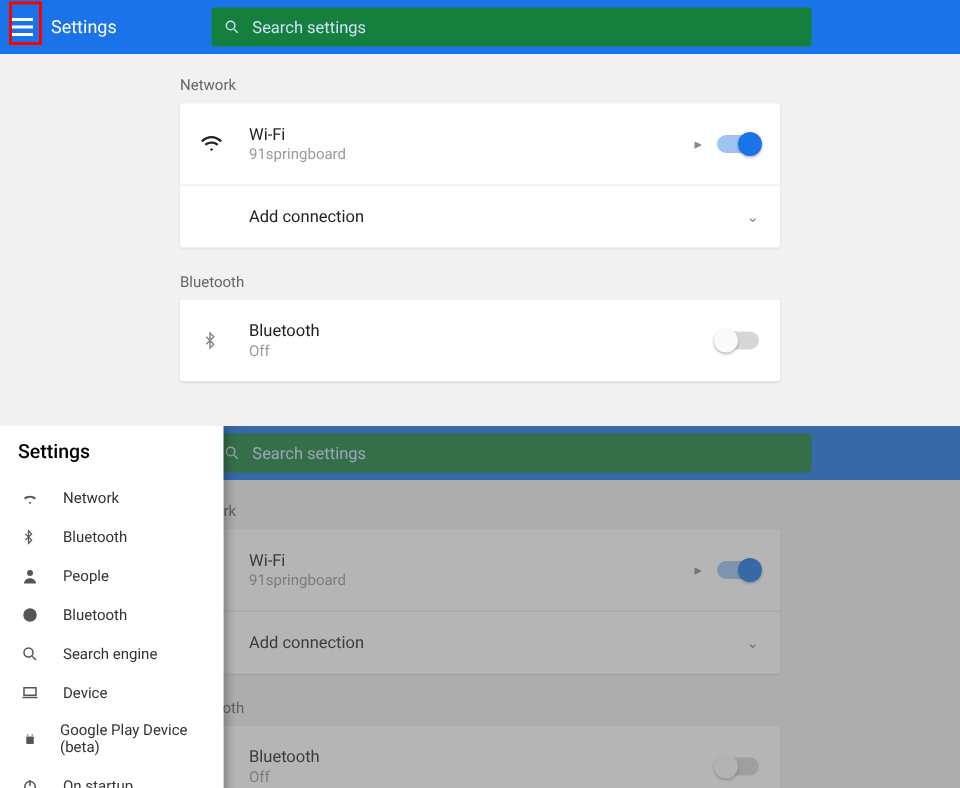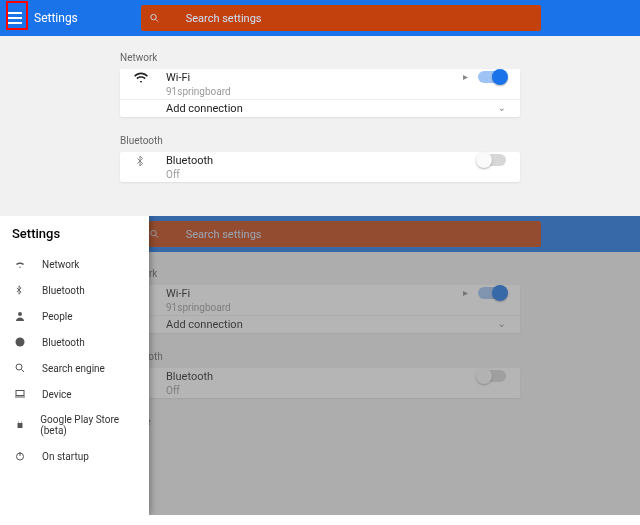--- a/index.html
+++ b/index.html
@@ -19,27 +19,27 @@
   .hamburger {
     width: 20px; height: 20px;
     display: inline-flex; flex-direction: column; justify-content: center; gap: 3px;
     cursor: pointer;
   }
   .hamburger span { display:block; height:2px; background:#fff; width:16px; }
   .header-title { font-size: 12px; }
   .searchbar {
     flex: 0 0 400px;
     margin-left: 55px;
-    background: #c2410c;
+    background: #15803d;
     height: 26px;
     display: flex;
     align-items: center;
     border-radius: 2px;
     padding: 0 8px;
-    gap: 26px;
+    gap: 8px;
   }
   .searchbar .mag { width:12px; height:12px; }
   .searchbar input {
     background: transparent; border: none; outline: none;
     color: #cfe0fb; font-size: 11px; width: 100%;
   }
   .searchbar input::placeholder { color: #cfe0fb; }
 
   
   .content { background: #f1f1f1; padding: 10px 0 18px; min-height: 180px; }
@@ -47,22 +47,22 @@
     font-size: 10px; color: #666; padding: 6px 0 6px 0;
     margin-left: 120px;
   }
   .card {
     background: #fff;
     margin: 0 120px 12px 120px;
     box-shadow: 0 1px 2px rgba(0,0,0,0.08);
     border-radius: 2px;
   }
   .row {
-    display: flex; 
-    padding: 2px 14px;
+    display: flex; align-items: center;
+    padding: 14px 14px;
     font-size: 11px;
     border-top: 1px solid #eee;
   }
   .row:first-child { border-top: none; }
   .row .icon { width: 22px; text-align:center; margin-right: 10px; }
   .row .labels { flex: 1; display:flex; flex-direction:column; gap:2px; }
   .row .labels .primary { color:#222; font-size:11px; }
   .row .labels .secondary { color:#9a9a9a; font-size:10px; }
   .row .chevron { color:#888; font-size:10px; margin-right:10px; }
   .row .expand { color:#888; font-size:10px; }
@@ -295,21 +295,21 @@
       <span class="lbl">Device</span>
     </div>
     <div class="drawer-item">
       <span class="icon">
           <svg width="12" height="12" viewBox="0 0 24 24" fill="#555">
             <rect x="7" y="8" width="10" height="10" rx="1"></rect>
             <circle cx="9" cy="6" r="1"></circle>
             <circle cx="15" cy="6" r="1"></circle>
           </svg>
         </span>
-      <span class="lbl">Google Play Store (beta)</span>
+      <span class="lbl">Google Play Device (beta)</span>
     </div>
     <div class="drawer-item">
       <span class="icon">
           <svg width="12" height="12" viewBox="0 0 24 24" fill="none" stroke="#555" stroke-width="2">
             <circle cx="12" cy="13" r="7"></circle>
             <line x1="12" y1="4" x2="12" y2="12"></line>
           </svg>
         </span>
       <span class="lbl">On startup</span>
     </div>

